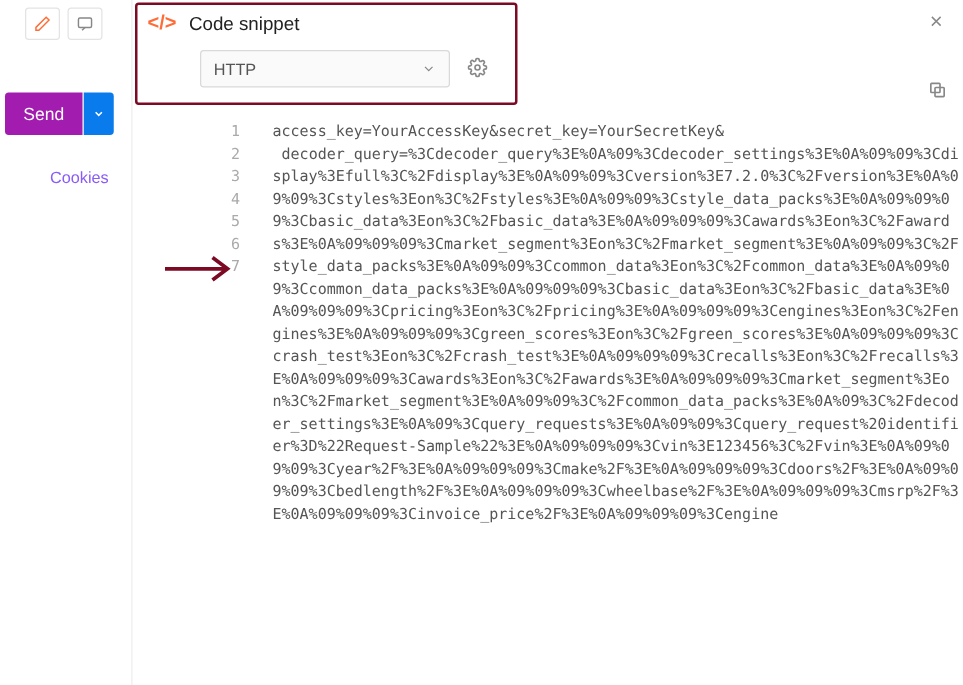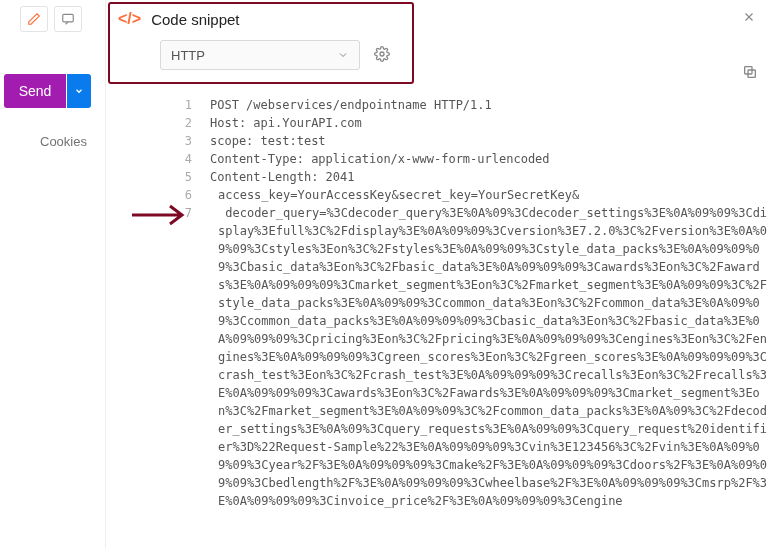--- a/index.html
+++ b/index.html
@@ -56,21 +56,21 @@
     background: #097bed;
     width: 24px;
     height: 34px;
     display: flex;
     align-items: center;
     justify-content: center;
     margin-left: 1px;
     border-radius: 0 3px 3px 0;
   }
   .cookies {
-    color: #737373;
+    color: #8b5cf6;
     font-size: 13px;
     margin-top: 26px;
     margin-left: 36px;
   }
   .right-col {
     flex: 1;
     position: relative;
     padding: 0;
   }
   .close-x {
@@ -217,23 +217,17 @@
 
   <div class="code-area">
     <div class="gutter" id="gutter">1
 2
 3
 4
 5
 6
 7</div>
     <div>
-      <div class="code-lines" id="code-lines">POST /webservices/endpointname HTTP/1.1
-Host: api.YourAPI.com
-scope: test:test
-Content-Type: application/x-www-form-urlencoded
-Content-Length: 2041
-</div>
       <div class="body-wrap">access_key=YourAccessKey&amp;secret_key=YourSecretKey&amp;
  decoder_query=%3Cdecoder_query%3E%0A%09%3Cdecoder_settings%3E%0A%09%09%3Cdisplay%3Efull%3C%2Fdisplay%3E%0A%09%09%3Cversion%3E7.2.0%3C%2Fversion%3E%0A%09%09%3Cstyles%3Eon%3C%2Fstyles%3E%0A%09%09%3Cstyle_data_packs%3E%0A%09%09%09%3Cbasic_data%3Eon%3C%2Fbasic_data%3E%0A%09%09%09%3Cawards%3Eon%3C%2Fawards%3E%0A%09%09%09%3Cmarket_segment%3Eon%3C%2Fmarket_segment%3E%0A%09%09%3C%2Fstyle_data_packs%3E%0A%09%09%3Ccommon_data%3Eon%3C%2Fcommon_data%3E%0A%09%09%3Ccommon_data_packs%3E%0A%09%09%09%3Cbasic_data%3Eon%3C%2Fbasic_data%3E%0A%09%09%09%3Cpricing%3Eon%3C%2Fpricing%3E%0A%09%09%09%3Cengines%3Eon%3C%2Fengines%3E%0A%09%09%09%3Cgreen_scores%3Eon%3C%2Fgreen_scores%3E%0A%09%09%09%3Ccrash_test%3Eon%3C%2Fcrash_test%3E%0A%09%09%09%3Crecalls%3Eon%3C%2Frecalls%3E%0A%09%09%09%3Cawards%3Eon%3C%2Fawards%3E%0A%09%09%09%3Cmarket_segment%3Eon%3C%2Fmarket_segment%3E%0A%09%09%3C%2Fcommon_data_packs%3E%0A%09%3C%2Fdecoder_settings%3E%0A%09%3Cquery_requests%3E%0A%09%09%3Cquery_request%20identifier%3D%22Request-Sample%22%3E%0A%09%09%09%3Cvin%3E123456%3C%2Fvin%3E%0A%09%09%09%3Cyear%2F%3E%0A%09%09%09%3Cmake%2F%3E%0A%09%09%09%3Cdoors%2F%3E%0A%09%09%09%3Cbedlength%2F%3E%0A%09%09%09%3Cwheelbase%2F%3E%0A%09%09%09%3Cmsrp%2F%3E%0A%09%09%09%3Cinvoice_price%2F%3E%0A%09%09%09%3Cengine</div>
     </div>
   </div>
 </div>
 
 </body></html>

